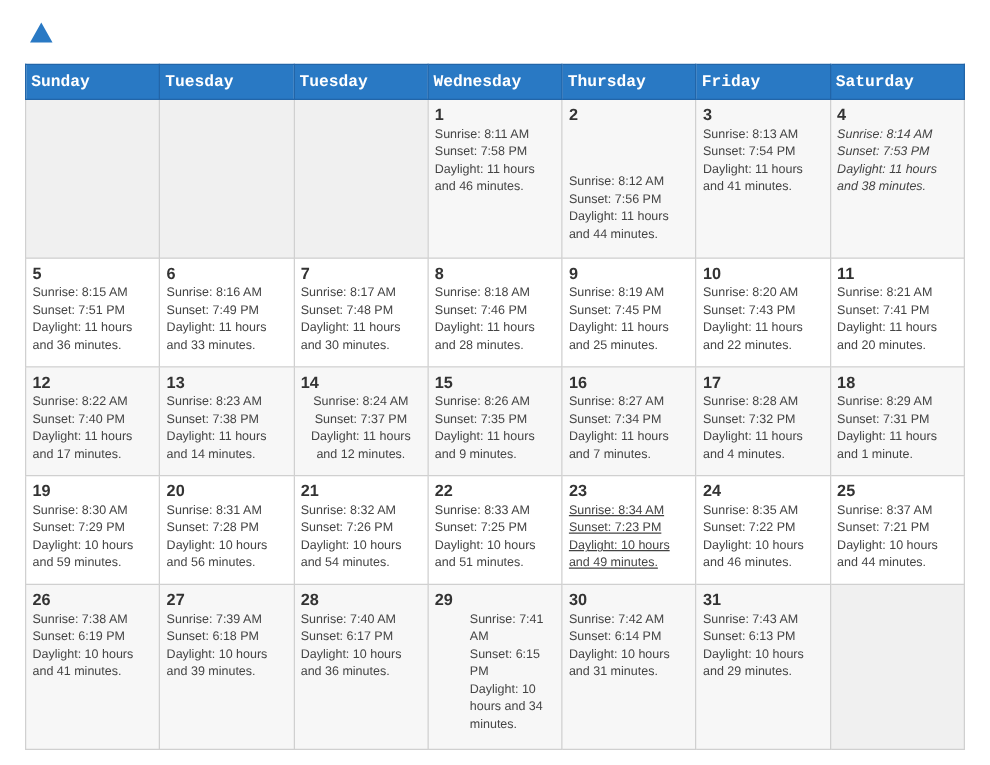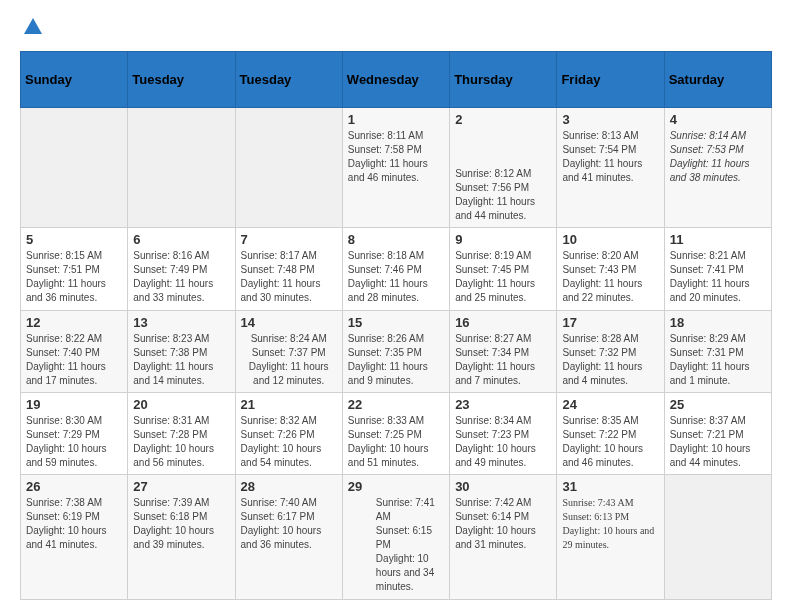--- a/index.html
+++ b/index.html
@@ -57,26 +57,27 @@
     }
     .calendar {
       flex: 1;
       border: 1px solid #ccc;
       border-collapse: collapse;
       width: 100%;
       table-layout: fixed;
     }
     .calendar th {
       background-color: #2979c4;
-      color: #000000;
+      color: #ffffff;
       font-size: 13px;
       font-weight: bold;
-      padding: 20px 4px;
+      padding: 6px 4px;
       text-align: left;
       border: 1px solid #2265a8;
+      font-family: Liberation Mono, monospace;
     }
     .calendar td {
       vertical-align: top;
       padding: 4px 5px;
       border: 1px solid #d0d0d0;
       font-size: 10.5px;
       color: #333;
       height: 78px;
       background: #fff;
     }
@@ -271,21 +272,21 @@
 Daylight: 10 hours and 54 minutes.</div>
           </td>
           <td>
             <span class="day-number">22</span>
             <div class="day-info" style="white-space: pre-line;">Sunrise: 8:33 AM
 Sunset: 7:25 PM
 Daylight: 10 hours and 51 minutes.</div>
           </td>
           <td>
             <span class="day-number">23</span>
-            <div class="day-info" style="white-space: pre-line;">Sunrise: 8:34 AM
+            <div class="day-info" style="white-space: pre-line; text-decoration: underline;">Sunrise: 8:34 AM
 Sunset: 7:23 PM
 Daylight: 10 hours and 49 minutes.</div>
           </td>
           <td>
             <span class="day-number">24</span>
             <div class="day-info" style="white-space: pre-line;">Sunrise: 8:35 AM
 Sunset: 7:22 PM
 Daylight: 10 hours and 46 minutes.</div>
           </td>
           <td>
@@ -321,21 +322,21 @@
 Daylight: 10 hours and 34 minutes.</div>
           </td>
           <td>
             <span class="day-number">30</span>
             <div class="day-info" style="white-space: pre-line;">Sunrise: 7:42 AM
 Sunset: 6:14 PM
 Daylight: 10 hours and 31 minutes.</div>
           </td>
           <td>
             <span class="day-number">31</span>
-            <div class="day-info" style="white-space: pre-line; font-family: Liberation Serif, serif;">Sunrise: 7:43 AM
+            <div class="day-info" style="white-space: pre-line;">Sunrise: 7:43 AM
 Sunset: 6:13 PM
 Daylight: 10 hours and 29 minutes.</div>
           </td>
           <td class="empty-cell"></td>
         </tr>
       </tbody>
   </table>
 </div>
 
 </body></html>

